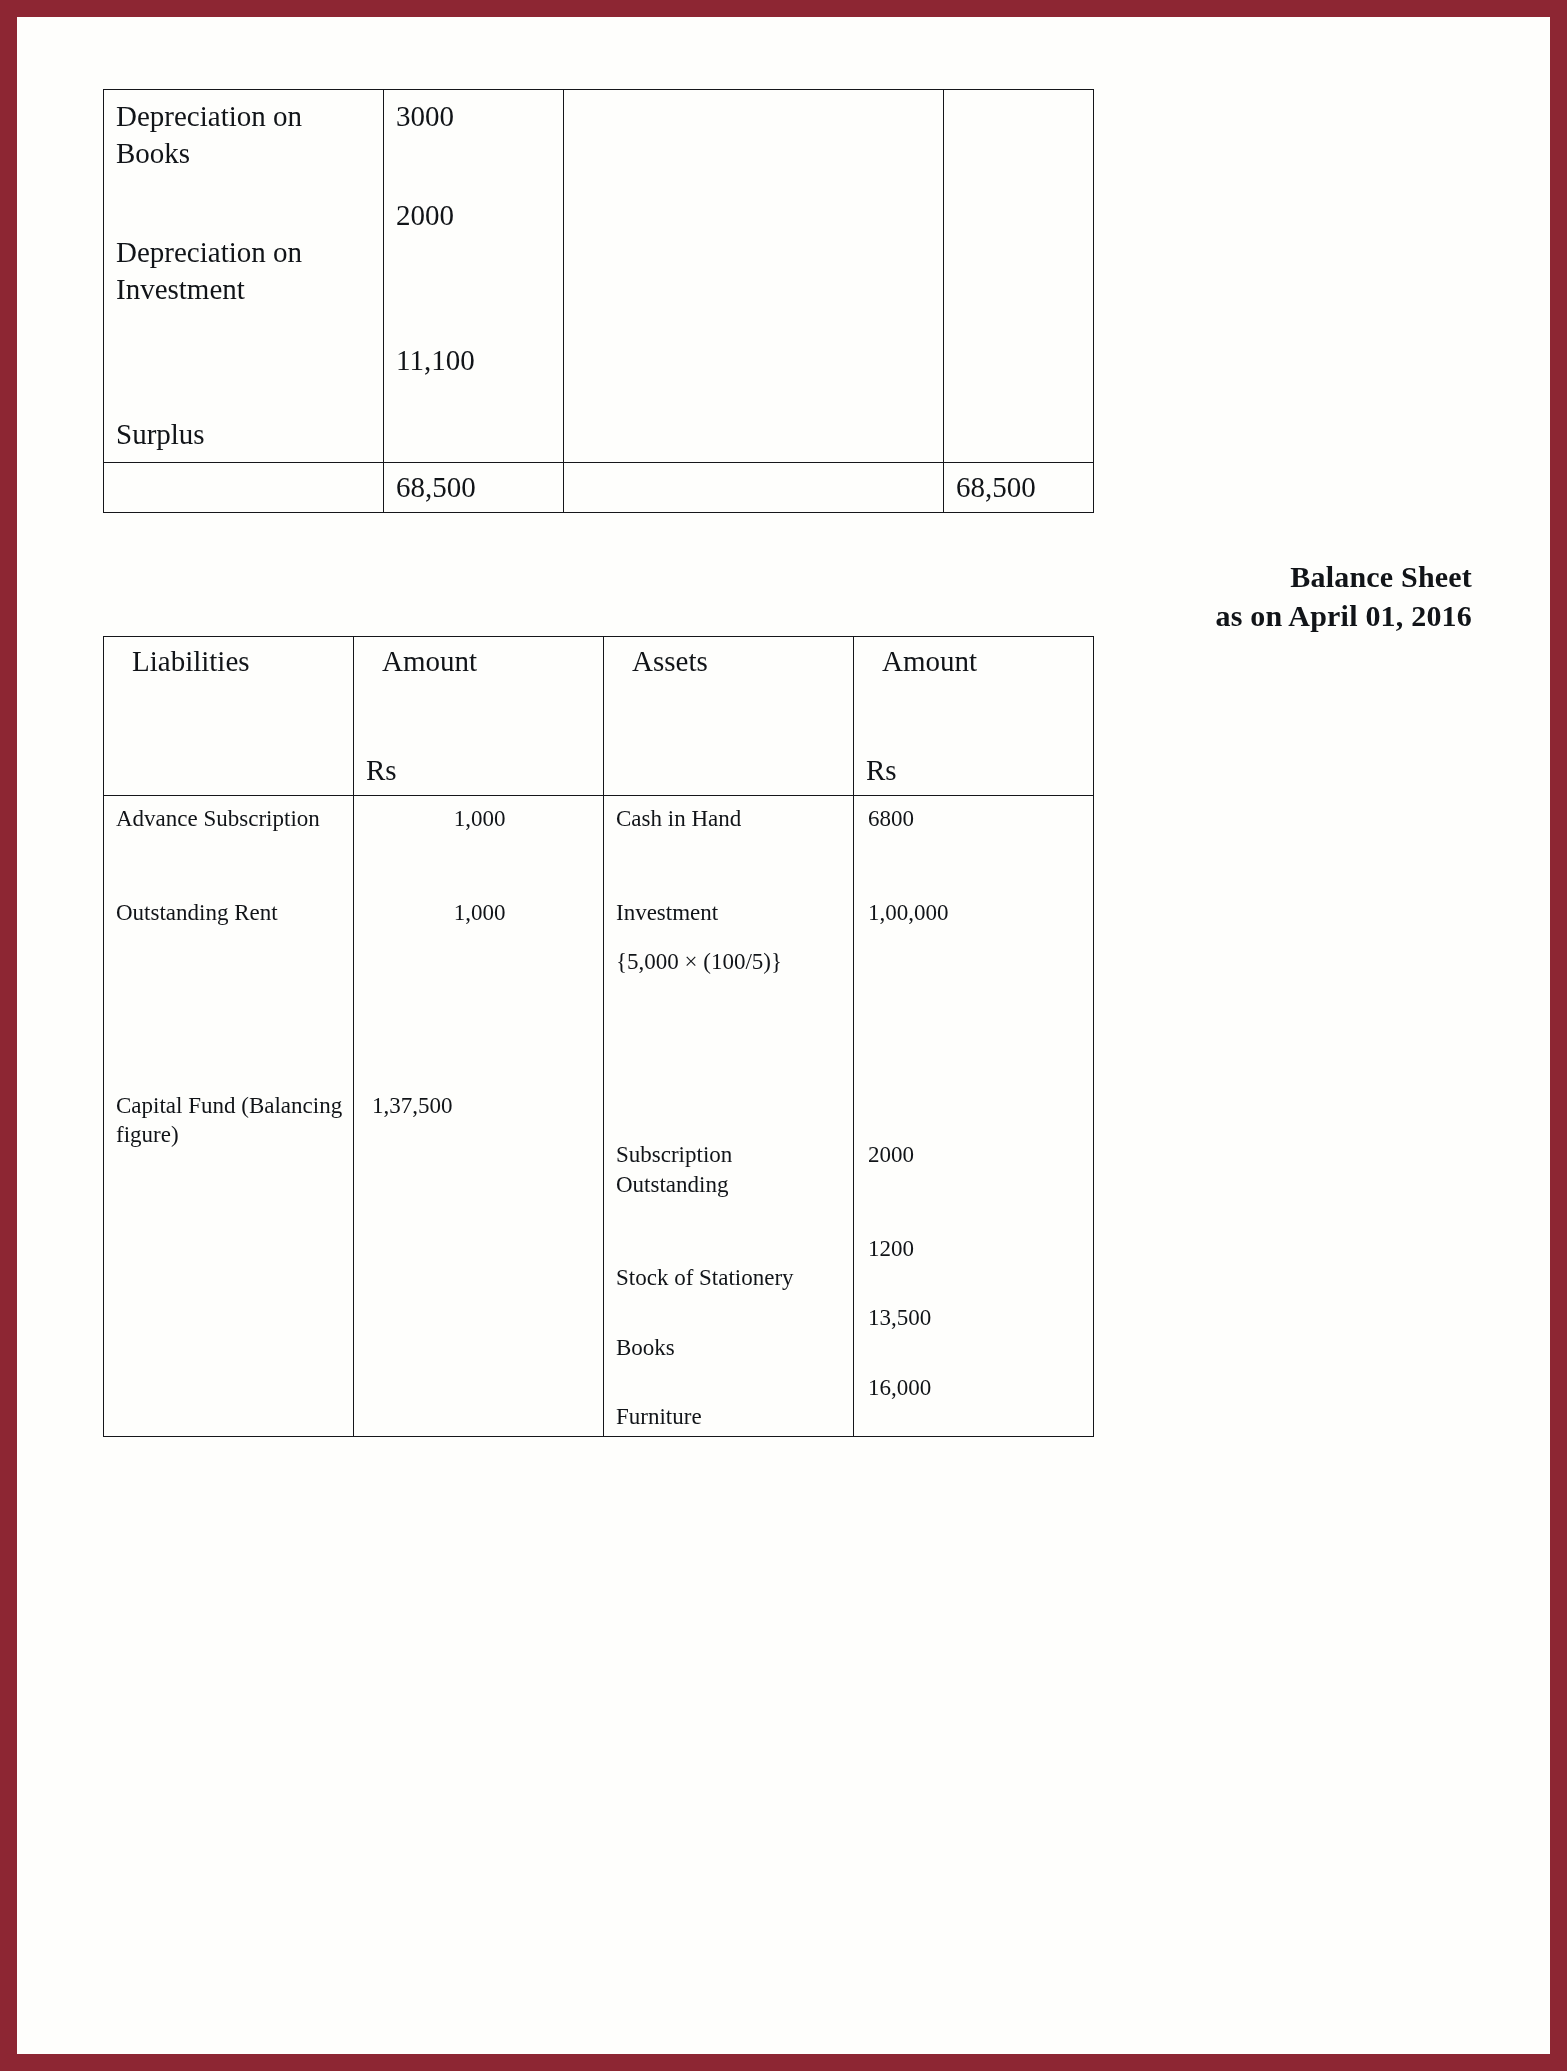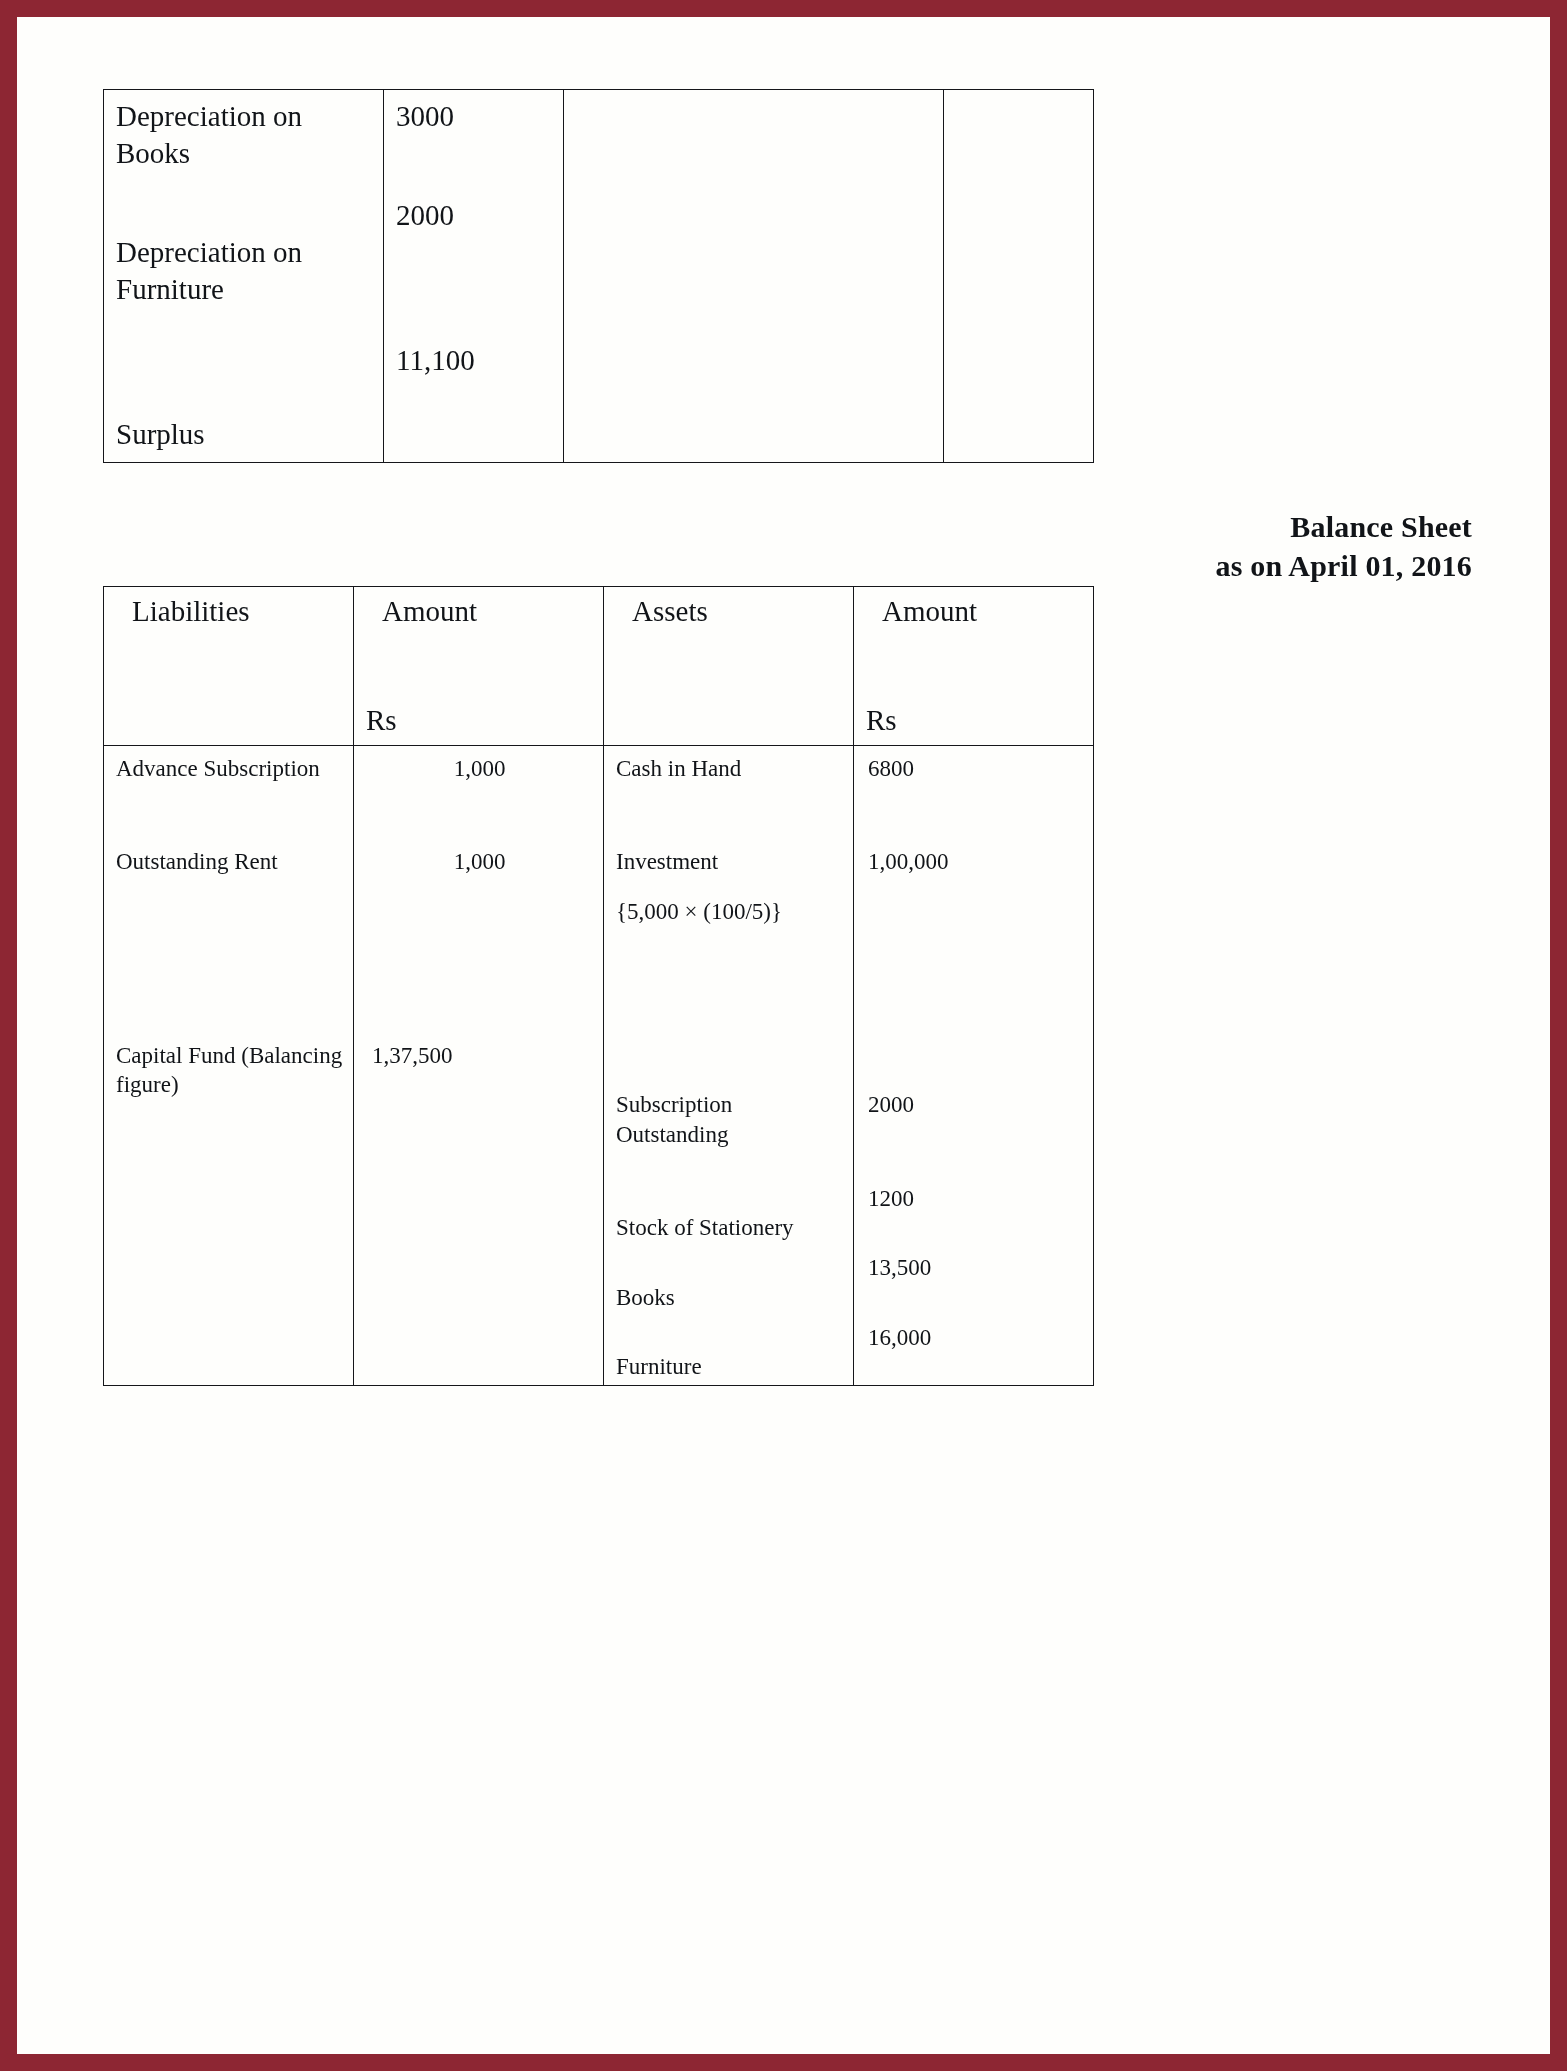--- a/index.html
+++ b/index.html
@@ -134,39 +134,45 @@
       <col class="c1">
             <col class="c2">
             <col class="c3">
             <col class="c4">
     </colgroup>
     <tbody>
       <tr>
         <td class="stack-cell">
           <div class="stack-item">Depreciation on Books</div>
           <div class="stack-gap"></div>
-          <div class="stack-item">Depreciation on Furniture</div>
+          <div class="stack-item">Depreciation on Investment</div>
           <div class="stack-gap"></div>
           <div class="stack-gap"></div>
           <div class="stack-item">Surplus</div>
         </td>
         <td class="stack-cell">
           <div class="stack-item">3000</div>
           <div class="stack-gap"></div>
           <div class="stack-item">2000</div>
           <div class="stack-gap"></div>
           <div class="stack-gap"></div>
           <div class="stack-item">11,100</div>
         </td>
         <td>
           <span></span>
         </td>
         <td>
           <span></span>
         </td>
+      </tr>
+      <tr class="total-row">
+        <td></td>
+        <td>68,500</td>
+        <td></td>
+        <td>68,500</td>
       </tr>
     </tbody>
   </table>
 
   <div class="bs-title">
     <span>Balance Sheet</span>
     <span class="line2">as on April 01, 2016</span>
   </div>
 
   <table class="ledger bs-table">

